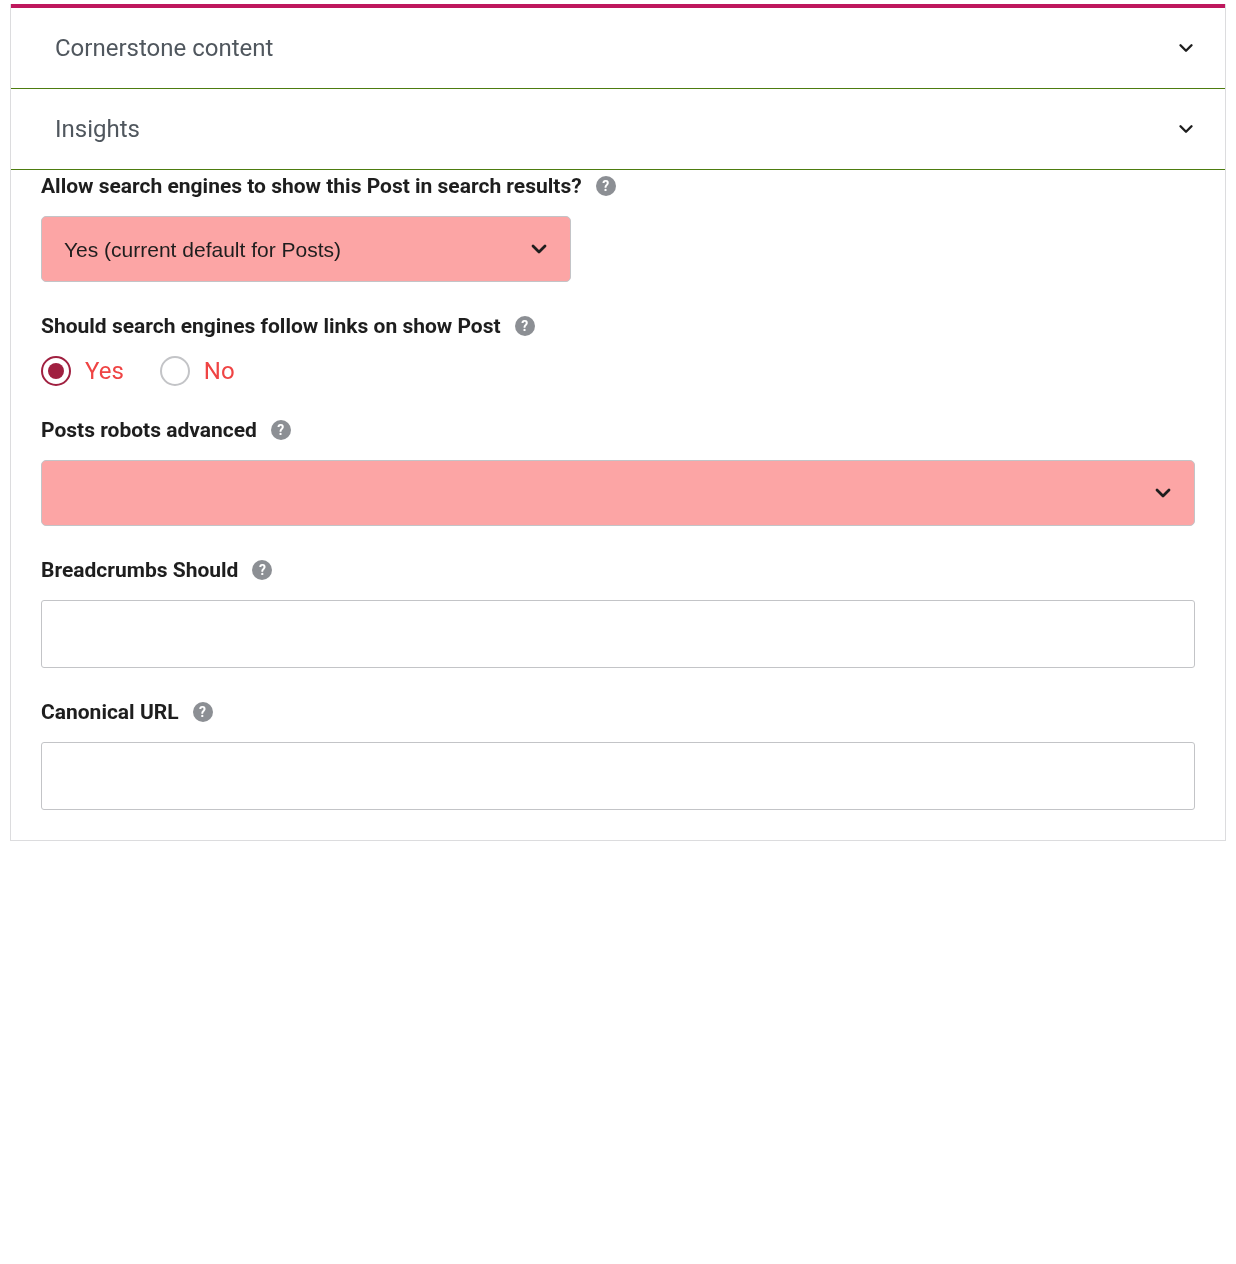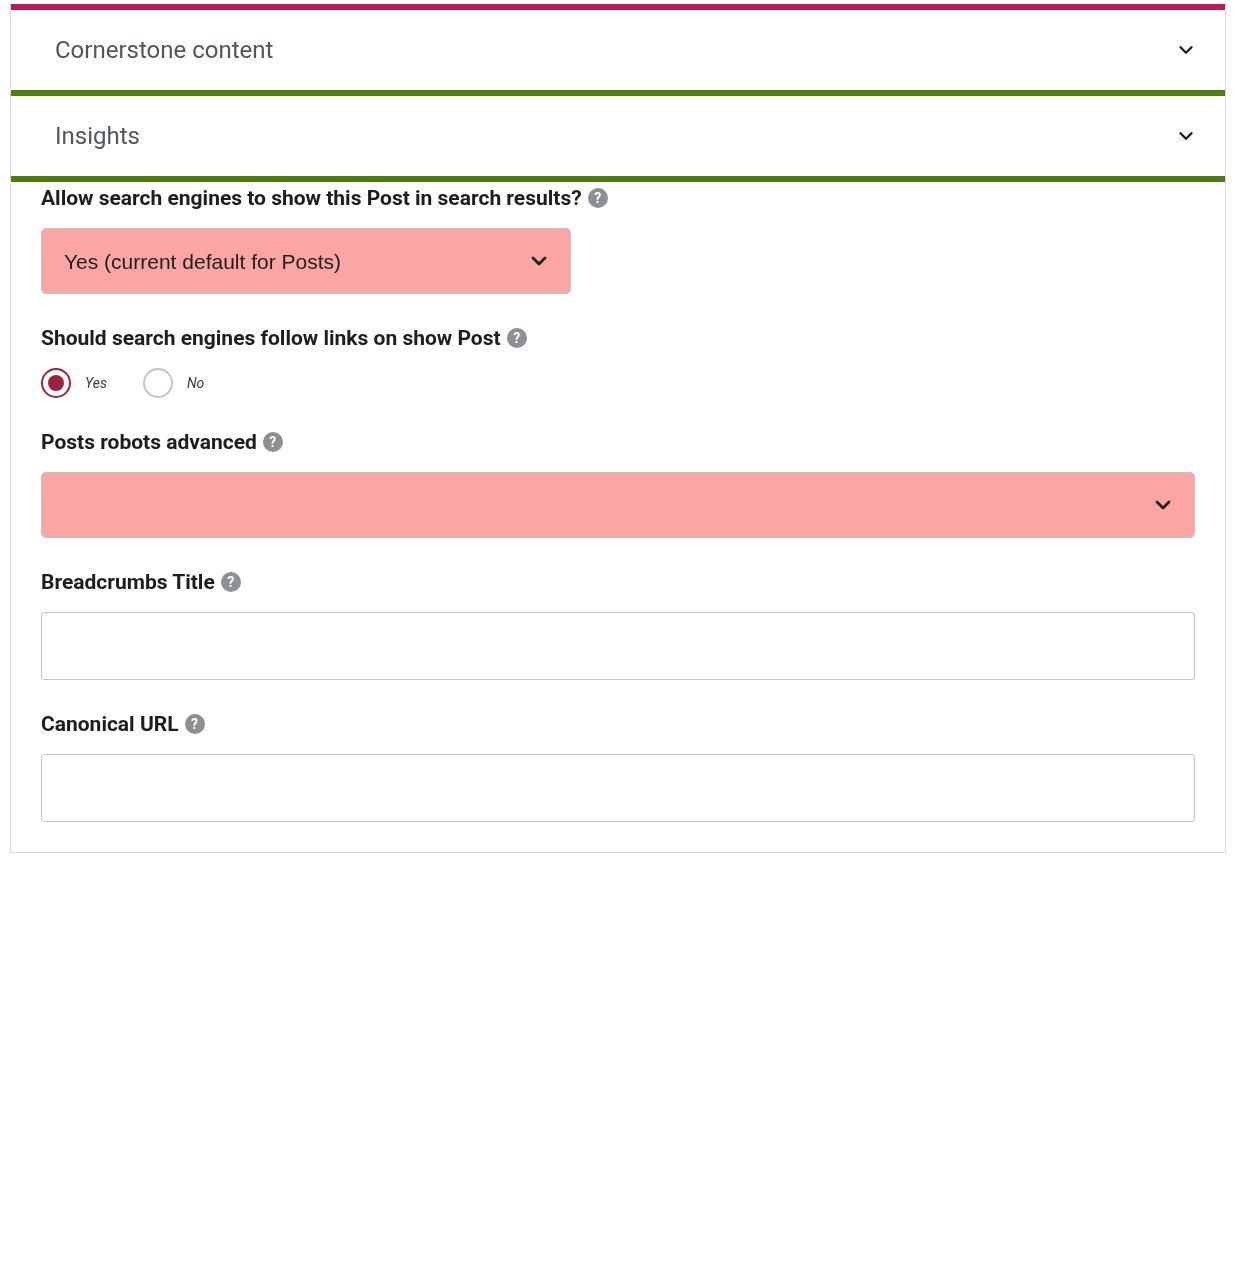--- a/index.html
+++ b/index.html
@@ -9,23 +9,23 @@
     color: #1e1e1e;
     font-size: 16px;
     padding: 4px 10px;
   }
   .panel {
     border: 1px solid #dcdcde;
     border-top: none;
     background: #fff;
   }
   .section {
-    border-top: 6px solid #4d7c0f;
-  }
-  .section:first-child { border-top: 6px solid #be185d; }
+    border-top: 1px solid #4d7c0f;
+  }
+  .section:first-child { border-top: 4px solid #be185d; }
   .section-header {
     display: flex;
     align-items: center;
     justify-content: space-between;
     padding: 26px 28px 26px 44px;
     cursor: pointer;
   }
   .section-title {
     font-size: 24px;
     font-weight: 400;
@@ -50,21 +50,21 @@
   .field:first-child { margin-top: 0; }
   .field:last-child { margin-bottom: 0; }
   .field-label {
     font-size: 21px;
     font-weight: 700;
     color: #1e1e1e;
     margin-bottom: 18px;
     display: flex;
     align-items: center;
     flex-wrap: wrap;
-    gap: 6px;
+    gap: 14px;
   }
   .help-icon {
     display: inline-flex;
     align-items: center;
     justify-content: center;
     width: 20px;
     height: 20px;
     border-radius: 50%;
     background: #8c8f94;
     color: #fff;
@@ -103,23 +103,22 @@
   .radio-row {
     display: flex;
     align-items: center;
     gap: 36px;
   }
   .radio-item {
     display: inline-flex;
     align-items: center;
     gap: 14px;
     cursor: pointer;
-    font-size: 14px;
-    color: #404040;
-    font-style: italic;
+    font-size: 24px;
+    color: #ef4444;
   }
   .radio-outer {
     width: 30px;
     height: 30px;
     border-radius: 50%;
     border: 2px solid #a02040;
     display: inline-flex;
     align-items: center;
     justify-content: center;
     background: #fff;
@@ -223,21 +222,21 @@
           <span class="select-caret">
             <svg viewBox="0 0 24 24" fill="none" stroke="currentColor" stroke-width="2.8" stroke-linecap="round" stroke-linejoin="round">
                 <polyline points="6 9 12 15 18 9"></polyline>
               </svg>
           </span>
         </div>
       </div>
 
       <div class="field">
         <div class="field-label">
-          <span>Breadcrumbs Title</span>
+          <span>Breadcrumbs Should</span>
           <span class="help-icon">?</span>
         </div>
         <input type="text" class="text-input" value="" style="">
       </div>
 
       <div class="field">
         <div class="field-label">
           <span>Canonical URL</span>
           <span class="help-icon">?</span>
         </div>

